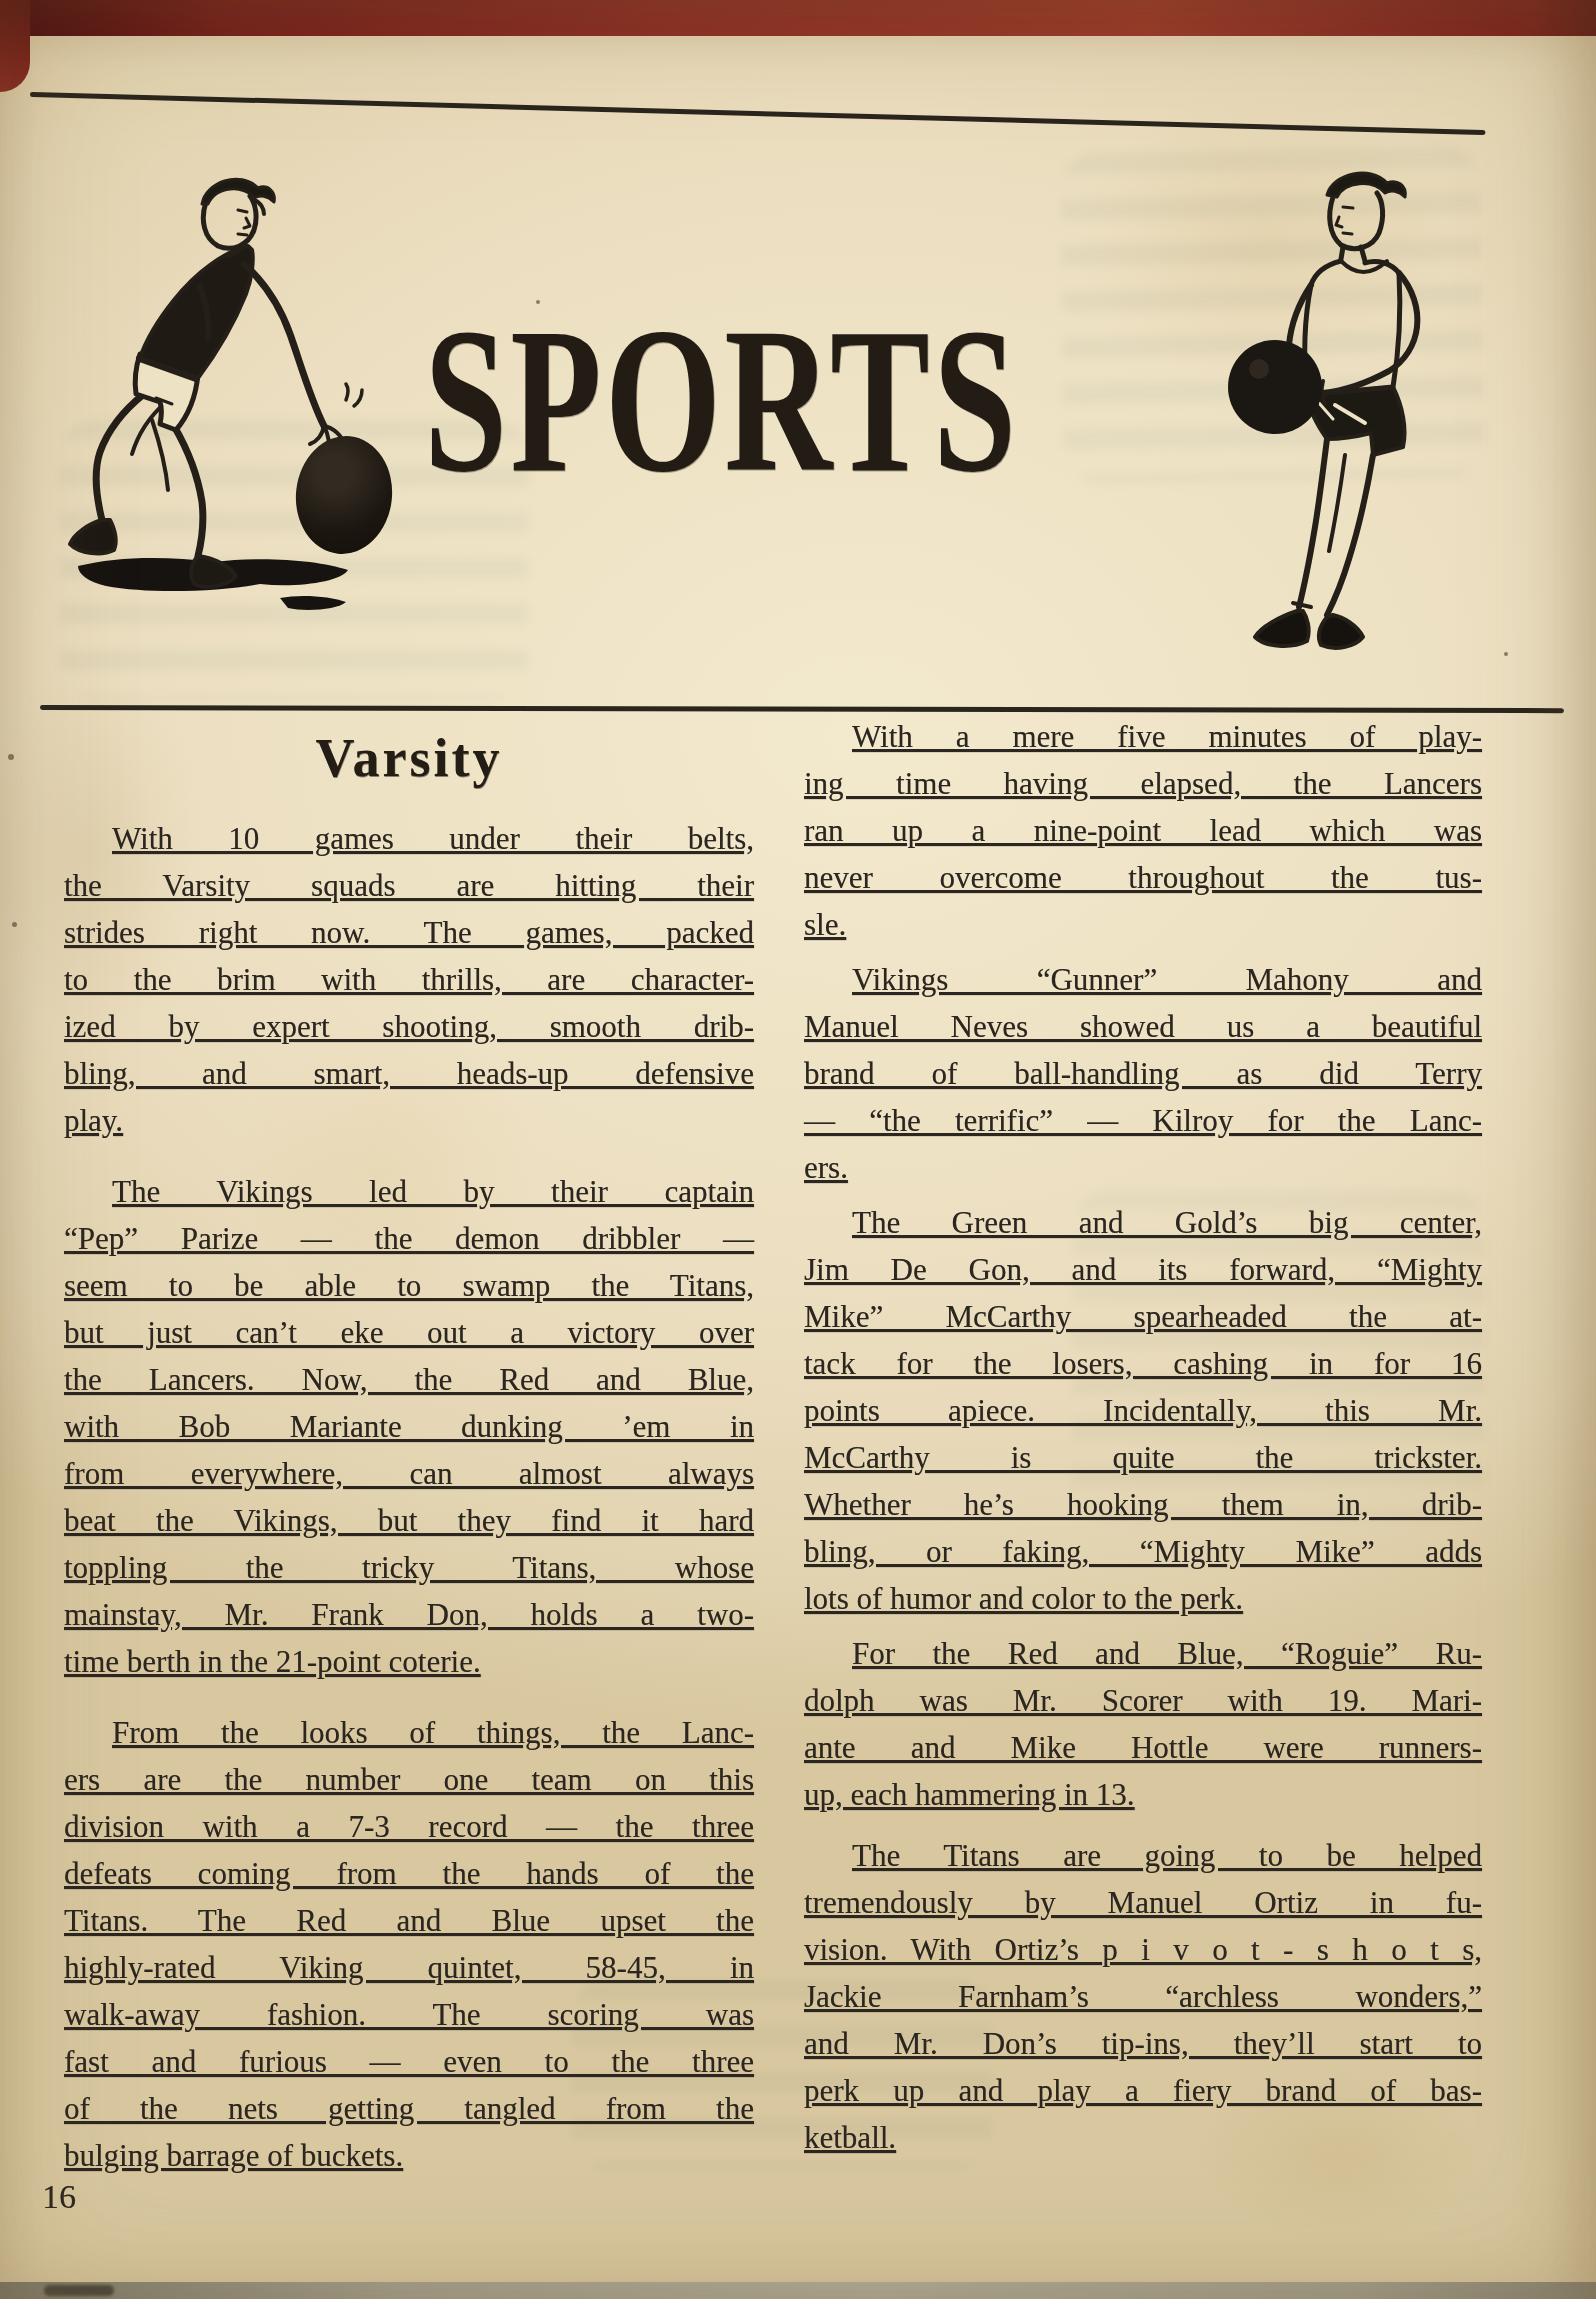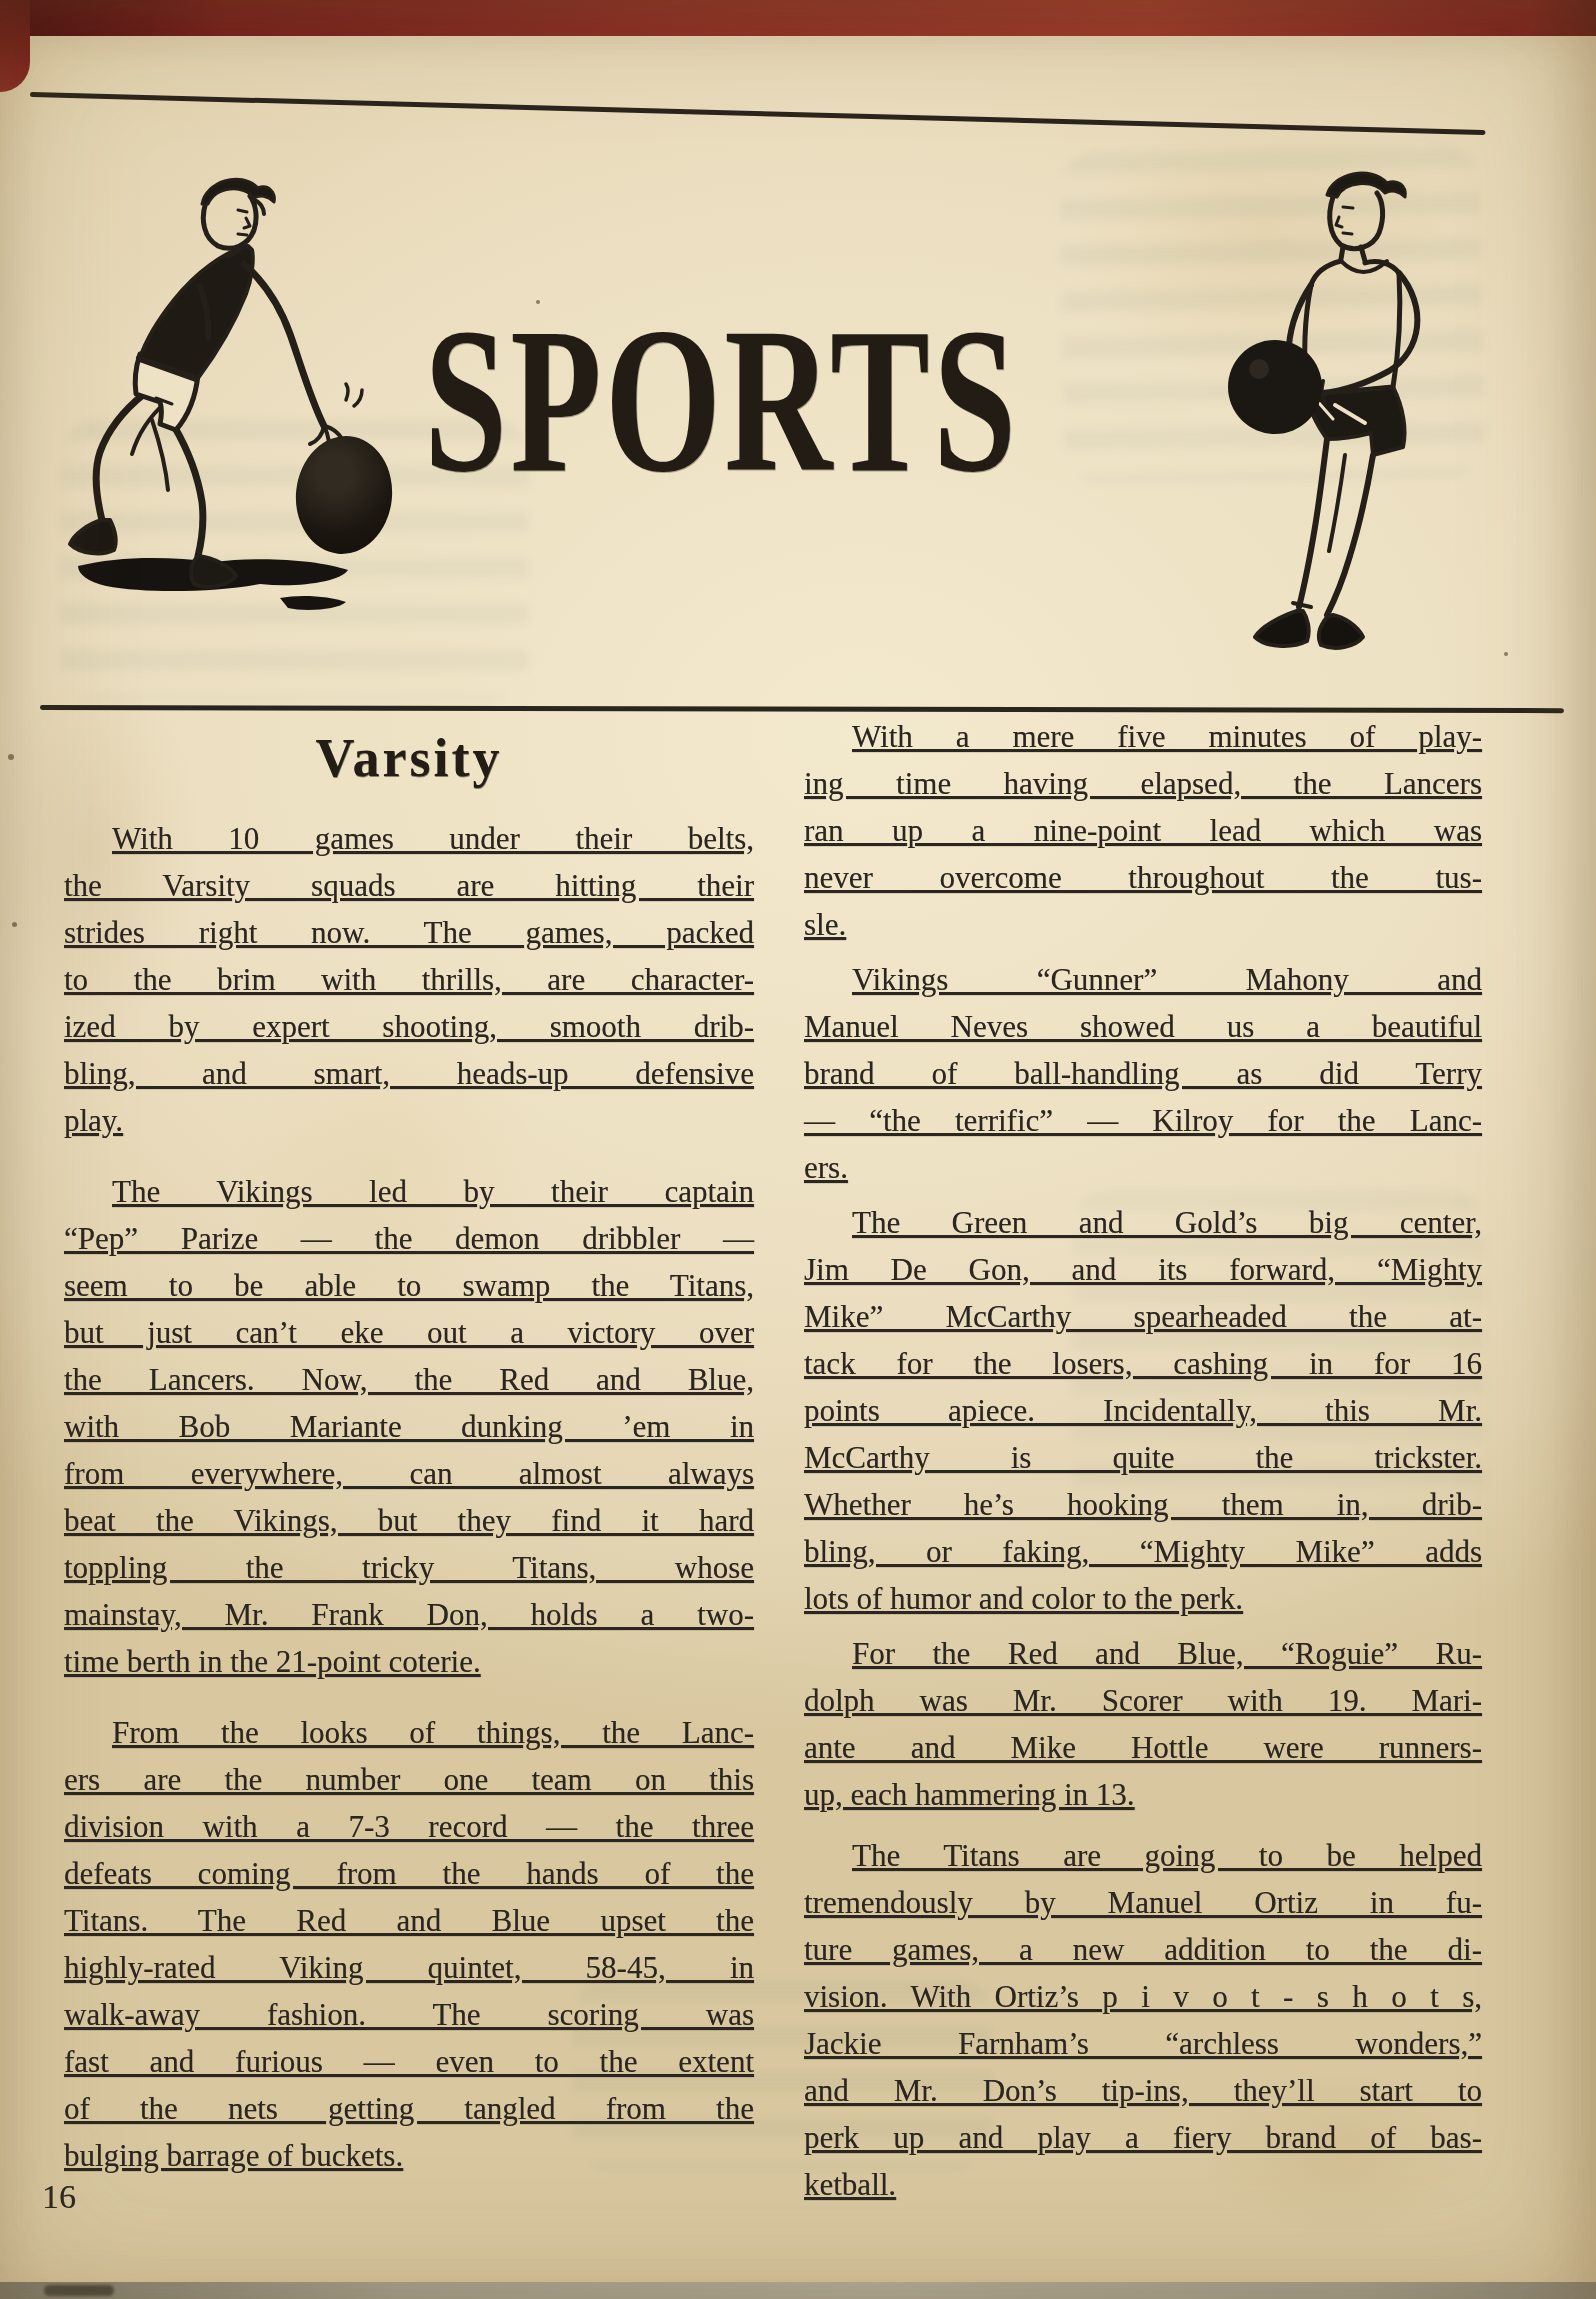--- a/index.html
+++ b/index.html
@@ -192,21 +192,21 @@
           <div class="line last">time berth in the 21-point coterie.</div>
         </div>
         <div class="para gap">
           <div class="line first">From the looks of things, the Lanc-</div>
           <div class="line">ers are the number one team on this</div>
           <div class="line">division with a 7-3 record — the three</div>
           <div class="line">defeats coming from the hands of the</div>
           <div class="line">Titans. The Red and Blue upset the</div>
           <div class="line">highly-rated Viking quintet, 58-45, in</div>
           <div class="line">walk-away fashion. The scoring was</div>
-          <div class="line">fast and furious — even to the extent</div>
+          <div class="line">fast and furious — even to the three</div>
           <div class="line">of the nets getting tangled from the</div>
           <div class="line last">bulging barrage of buckets.</div>
         </div>
       </div>
   </div>
 
   <div class="col col-right">
     <div>
         <div class="para">
           <div class="line first">With a mere five minutes of play-</div>
@@ -235,21 +235,20 @@
         </div>
         <div class="para">
           <div class="line first">For the Red and Blue, “Roguie” Ru-</div>
           <div class="line">dolph was Mr. Scorer with 19. Mari-</div>
           <div class="line">ante and Mike Hottle were runners-</div>
           <div class="line last">up, each hammering in 13.</div>
         </div>
         <div class="para gap">
           <div class="line first">The Titans are going to be helped</div>
           <div class="line">tremendously by Manuel Ortiz in fu-</div>
-          <div class="line">ture games, a new addition to the di-</div>
           <div class="line">vision. With Ortiz’s p i v o t - s h o t s,</div>
           <div class="line">Jackie Farnham’s “archless wonders,”</div>
           <div class="line">and Mr. Don’s tip-ins, they’ll start to</div>
           <div class="line">perk up and play a fiery brand of bas-</div>
           <div class="line last">ketball.</div>
         </div>
       </div>
   </div>
 
   <div class="page-number">16</div>

